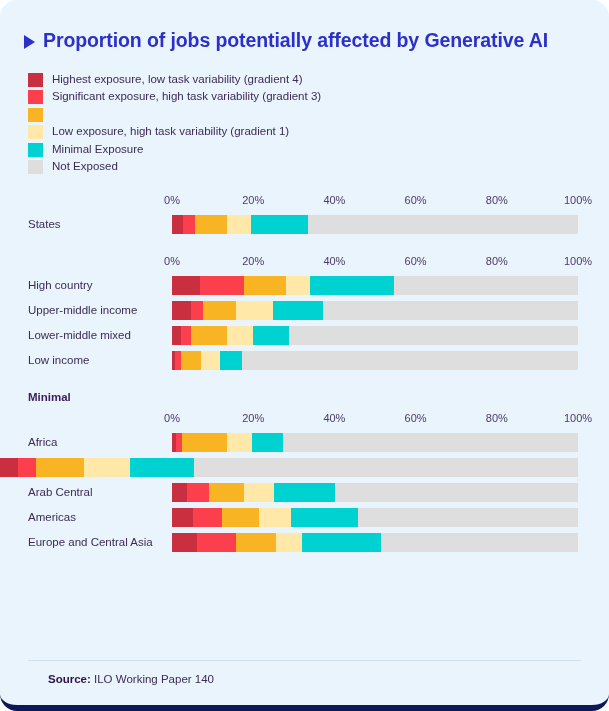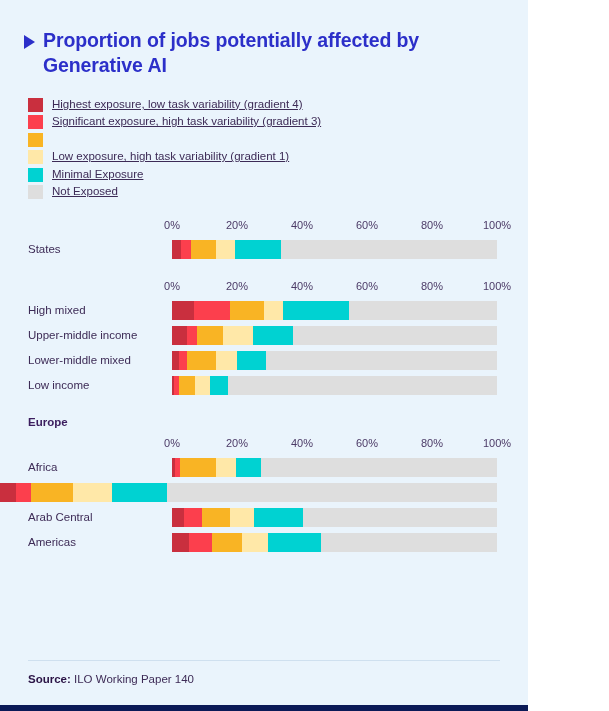--- a/index.html
+++ b/index.html
@@ -3,24 +3,25 @@
 <meta charset="utf-8">
 <style>
   * { box-sizing: border-box; margin: 0; padding: 0; }
   html, body {
     width: 609px; height: 711px;
     background: #ffffff;
     font-family: "Liberation Sans", sans-serif;
   }
   #card {
     position: relative;
-    width: 528px; height: 711px;
+    width: 609px; height: 711px;
     background: #eaf4fc;
     border-bottom: 6px solid #0b1a57;
     overflow: hidden;
+    border-radius: 17px;
   }
 
   
   #title-row {
     display: flex;
     align-items: flex-start;
     padding: 28px 30px 0 24px;
   }
   #title-caret {
     width: 0; height: 0;
@@ -48,21 +49,20 @@
   .legend-swatch {
     width: 15px; height: 14px;
     flex: 0 0 auto;
     margin-right: 9px;
   }
   .legend-label {
     font-size: 11.5px;
     color: #3d2b56;
     line-height: 1;
     white-space: nowrap;
-    text-decoration: underline;
   }
 
   
   .section { margin-top: 18px; }
   .section-title {
     font-size: 11.5px;
     font-weight: bold;
     color: #3b1d5e;
     padding-left: 28px;
     margin-bottom: 9px;
@@ -121,21 +121,21 @@
     padding: 0 28px;
   }
   #source-rule {
     border-top: 1px solid #cfe0ef;
     margin-bottom: 12px;
   }
   #source-line {
     font-size: 11.5px;
     color: #3d2b56;
   }
-  #source-line b { color: #2b1446; }
+  #source-line b { color: #2b1446; margin-left: 20px; }
 </style>
 </head>
 <body>
 
 <div id="card">
 
   <div id="title-row">
     <div id="title-caret"></div>
     <div id="title-text">Proportion of jobs potentially affected by Generative AI</div>
   </div>
@@ -198,21 +198,21 @@
         <div class="axis">
           <span class="axis-tick" style="left: 0%;">0%</span>
           <span class="axis-tick" style="left: 20%;">20%</span>
           <span class="axis-tick" style="left: 40%;">40%</span>
           <span class="axis-tick" style="left: 60%;">60%</span>
           <span class="axis-tick" style="left: 80%;">80%</span>
           <span class="axis-tick" style="left: 100%;">100%</span>
         </div>
         <div class="rows">
           <div class="row">
-            <div class="row-label">High mixed</div>
+            <div class="row-label">High country</div>
             <div class="track">
               <span class="gridline" style="left: 20%;"></span>
               <span class="gridline" style="left: 40%;"></span>
               <span class="gridline" style="left: 60%;"></span>
               <span class="gridline" style="left: 80%;"></span>
               <div class="seg" style="width: 6.9%; background: rgb(201, 47, 62);"></div>
               <div class="seg" style="width: 10.9%; background: rgb(252, 63, 77);"></div>
               <div class="seg" style="width: 10.4%; background: rgb(249, 180, 36);"></div>
               <div class="seg" style="width: 5.9%; background: rgb(255, 232, 168);"></div>
               <div class="seg" style="width: 20.5%; background: rgb(0, 210, 210);"></div>
@@ -260,21 +260,21 @@
               <div class="seg" style="width: 1.5%; background: rgb(252, 63, 77);"></div>
               <div class="seg" style="width: 4.9%; background: rgb(249, 180, 36);"></div>
               <div class="seg" style="width: 4.7%; background: rgb(255, 232, 168);"></div>
               <div class="seg" style="width: 5.4%; background: rgb(0, 210, 210);"></div>
               <div class="seg" style="width: 82.8%; background: rgb(222, 222, 222);"></div>
             </div>
           </div>
         </div>
       </div>
       <div class="section">
-        <div class="section-title">Europe</div>
+        <div class="section-title">Minimal</div>
         <div class="axis">
           <span class="axis-tick" style="left: 0%;">0%</span>
           <span class="axis-tick" style="left: 20%;">20%</span>
           <span class="axis-tick" style="left: 40%;">40%</span>
           <span class="axis-tick" style="left: 60%;">60%</span>
           <span class="axis-tick" style="left: 80%;">80%</span>
           <span class="axis-tick" style="left: 100%;">100%</span>
         </div>
         <div class="rows">
           <div class="row">
@@ -329,20 +329,35 @@
               <span class="gridline" style="left: 60%;"></span>
               <span class="gridline" style="left: 80%;"></span>
               <div class="seg" style="width: 5.2%; background: rgb(201, 47, 62);"></div>
               <div class="seg" style="width: 7.2%; background: rgb(252, 63, 77);"></div>
               <div class="seg" style="width: 9.1%; background: rgb(249, 180, 36);"></div>
               <div class="seg" style="width: 7.9%; background: rgb(255, 232, 168);"></div>
               <div class="seg" style="width: 16.5%; background: rgb(0, 210, 210);"></div>
               <div class="seg" style="width: 54.1%; background: rgb(222, 222, 222);"></div>
             </div>
           </div>
+          <div class="row">
+            <div class="row-label">Europe and Central Asia</div>
+            <div class="track">
+              <span class="gridline" style="left: 20%;"></span>
+              <span class="gridline" style="left: 40%;"></span>
+              <span class="gridline" style="left: 60%;"></span>
+              <span class="gridline" style="left: 80%;"></span>
+              <div class="seg" style="width: 6.2%; background: rgb(201, 47, 62);"></div>
+              <div class="seg" style="width: 9.6%; background: rgb(252, 63, 77);"></div>
+              <div class="seg" style="width: 9.9%; background: rgb(249, 180, 36);"></div>
+              <div class="seg" style="width: 6.2%; background: rgb(255, 232, 168);"></div>
+              <div class="seg" style="width: 19.5%; background: rgb(0, 210, 210);"></div>
+              <div class="seg" style="width: 48.6%; background: rgb(222, 222, 222);"></div>
+            </div>
+          </div>
         </div>
       </div>
     </div>
 
   <div id="source-wrap">
     <div id="source-rule"></div>
     <div id="source-line">
       <b>Source:</b>
       <span>ILO Working Paper 140</span>
     </div>

